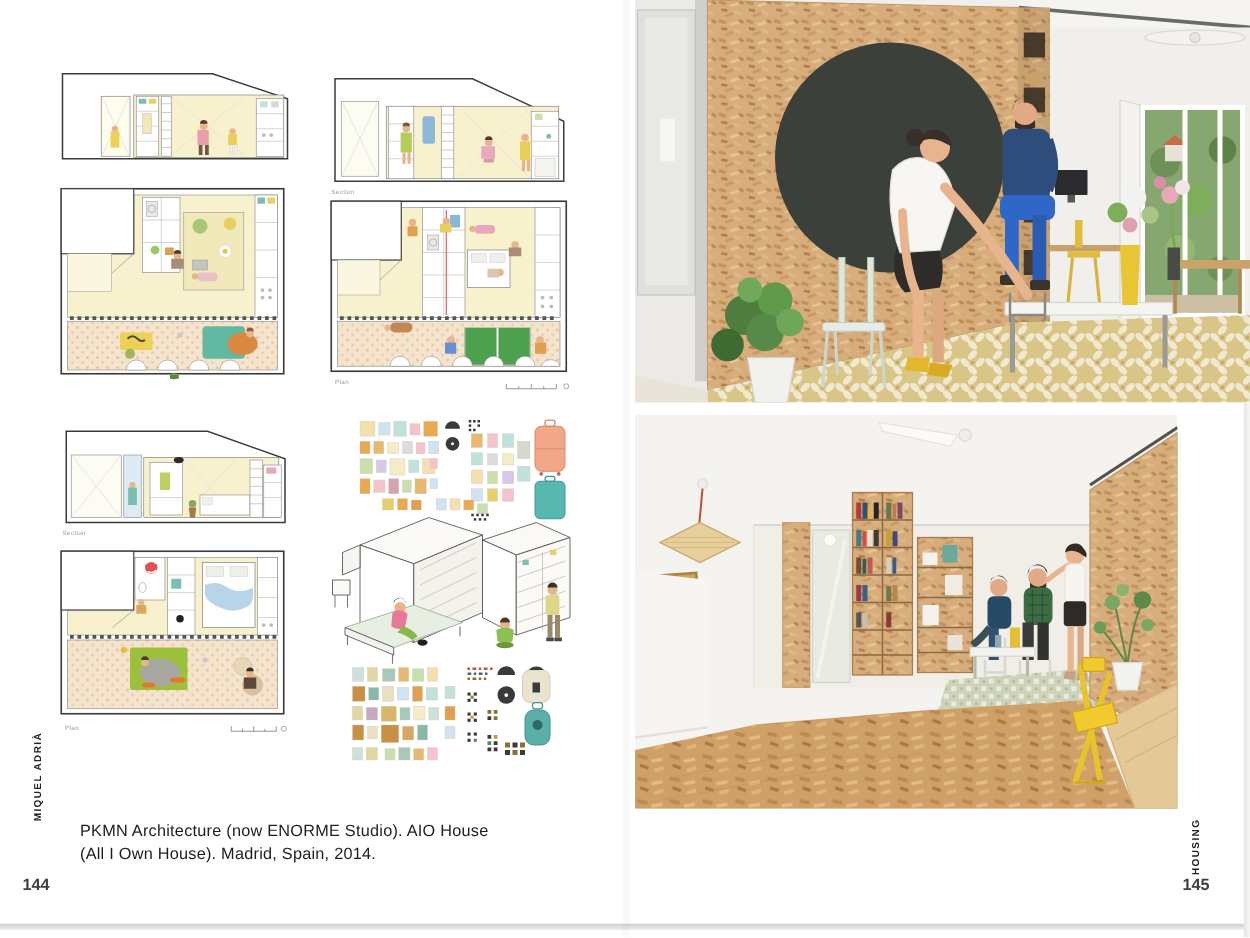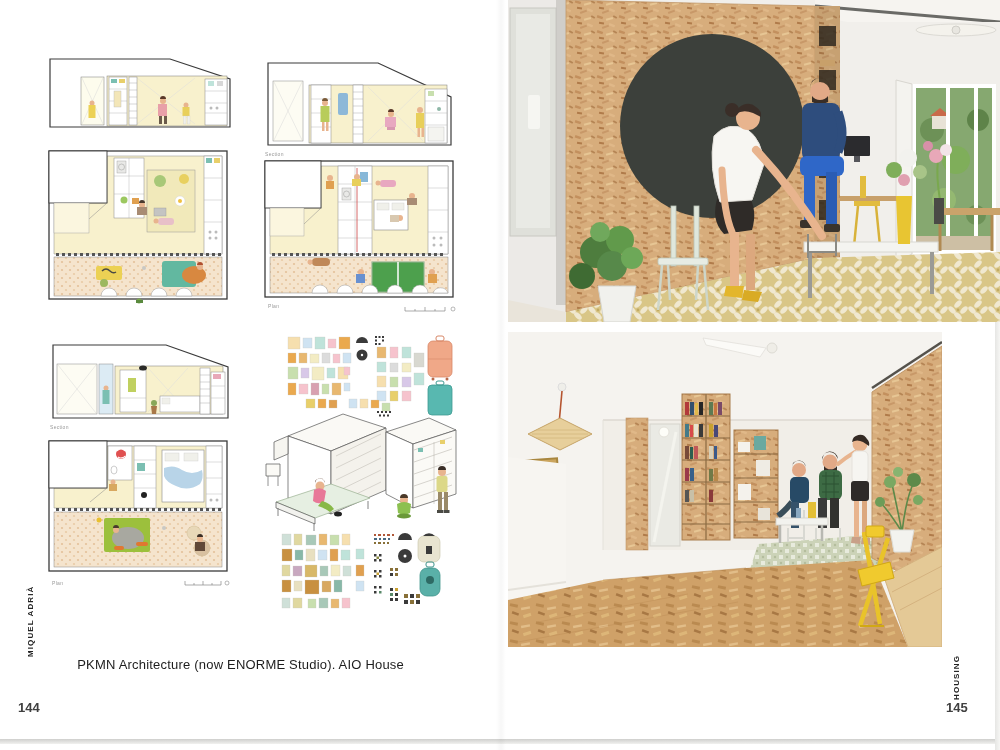--- a/index.html
+++ b/index.html
@@ -15,21 +15,21 @@
                background:linear-gradient(#cfcfcd,#f1f1ef);}
   .edge-right{left:995px;top:322px;width:5px;height:428px;
               background:linear-gradient(to right,#e6e6e4,#f6f6f4);}
   svg{display:block;}
 </style>
 </head>
 <body>
 
 <div id="spread">
 
-  <div class="abs" style="left:0;top:0;width:500px;height:669px;text-align:right;">
+  <div class="abs" style="left:0;top:0;width:500px;height:669px;">
 
     <svg class="abs" style="left:45px;top:57px;" width="190" height="75" viewBox="0 0 190 75">
       <path d="M5,2 H125 L185,22 V70 H5 Z" fill="#ffffff" stroke="#3b3b3b" stroke-width="1.2"></path>
       <rect x="36" y="20" width="23" height="48" fill="#fdfced" stroke="#777" stroke-width="0.5"></rect>
       <path d="M37,21 L58,67 M58,21 L37,67" stroke="#d9d9d9" stroke-width="0.5"></path>
       <circle cx="47" cy="46" r="2.5" fill="#e8b48e"></circle>
         <rect x="43.5" y="48" width="7" height="13" fill="#ecd154"></rect>
       <rect x="62" y="19" width="120" height="50" fill="#f8f1cd" stroke="#777" stroke-width="0.5"></rect>
       <path d="M92,21 L150,67 M150,21 L92,67" stroke="#ddd" stroke-width="0.5"></path>
       <rect x="64" y="20" width="18" height="48" fill="#fff" stroke="#888" stroke-width="0.5"></rect>
@@ -573,20 +573,21 @@
           <rect x="132" y="62" width="4" height="4" fill="#3a3a3a"></rect>
           <rect x="138" y="62" width="4" height="4"></rect>
           <rect x="126" y="68" width="4" height="4" fill="#3a3a3a"></rect>
           <rect x="132" y="68" width="4" height="4"></rect>
           <rect x="138" y="68" width="4" height="4" fill="#3a3a3a"></rect>
         </g>
     </svg>
 
     <div class="abs caption" style="left:64px;top:656px;width:340px;">
       <div>PKMN Architecture (now ENORME Studio). AIO House</div>
+      <div>(All I Own House). Madrid, Spain, 2014.</div>
     </div>
 
     <div class="abs spine" style="left:26px;top:595px;height:62px;">MIQUEL ADRIÀ</div>
     <div class="abs pagenum" style="left:18px;top:700px;">144</div>
   </div>
 
   <div class="abs" style="left:500px;top:0;width:500px;height:688px;">
 
     <svg width="0" height="0" style="position:absolute">
       <defs>

